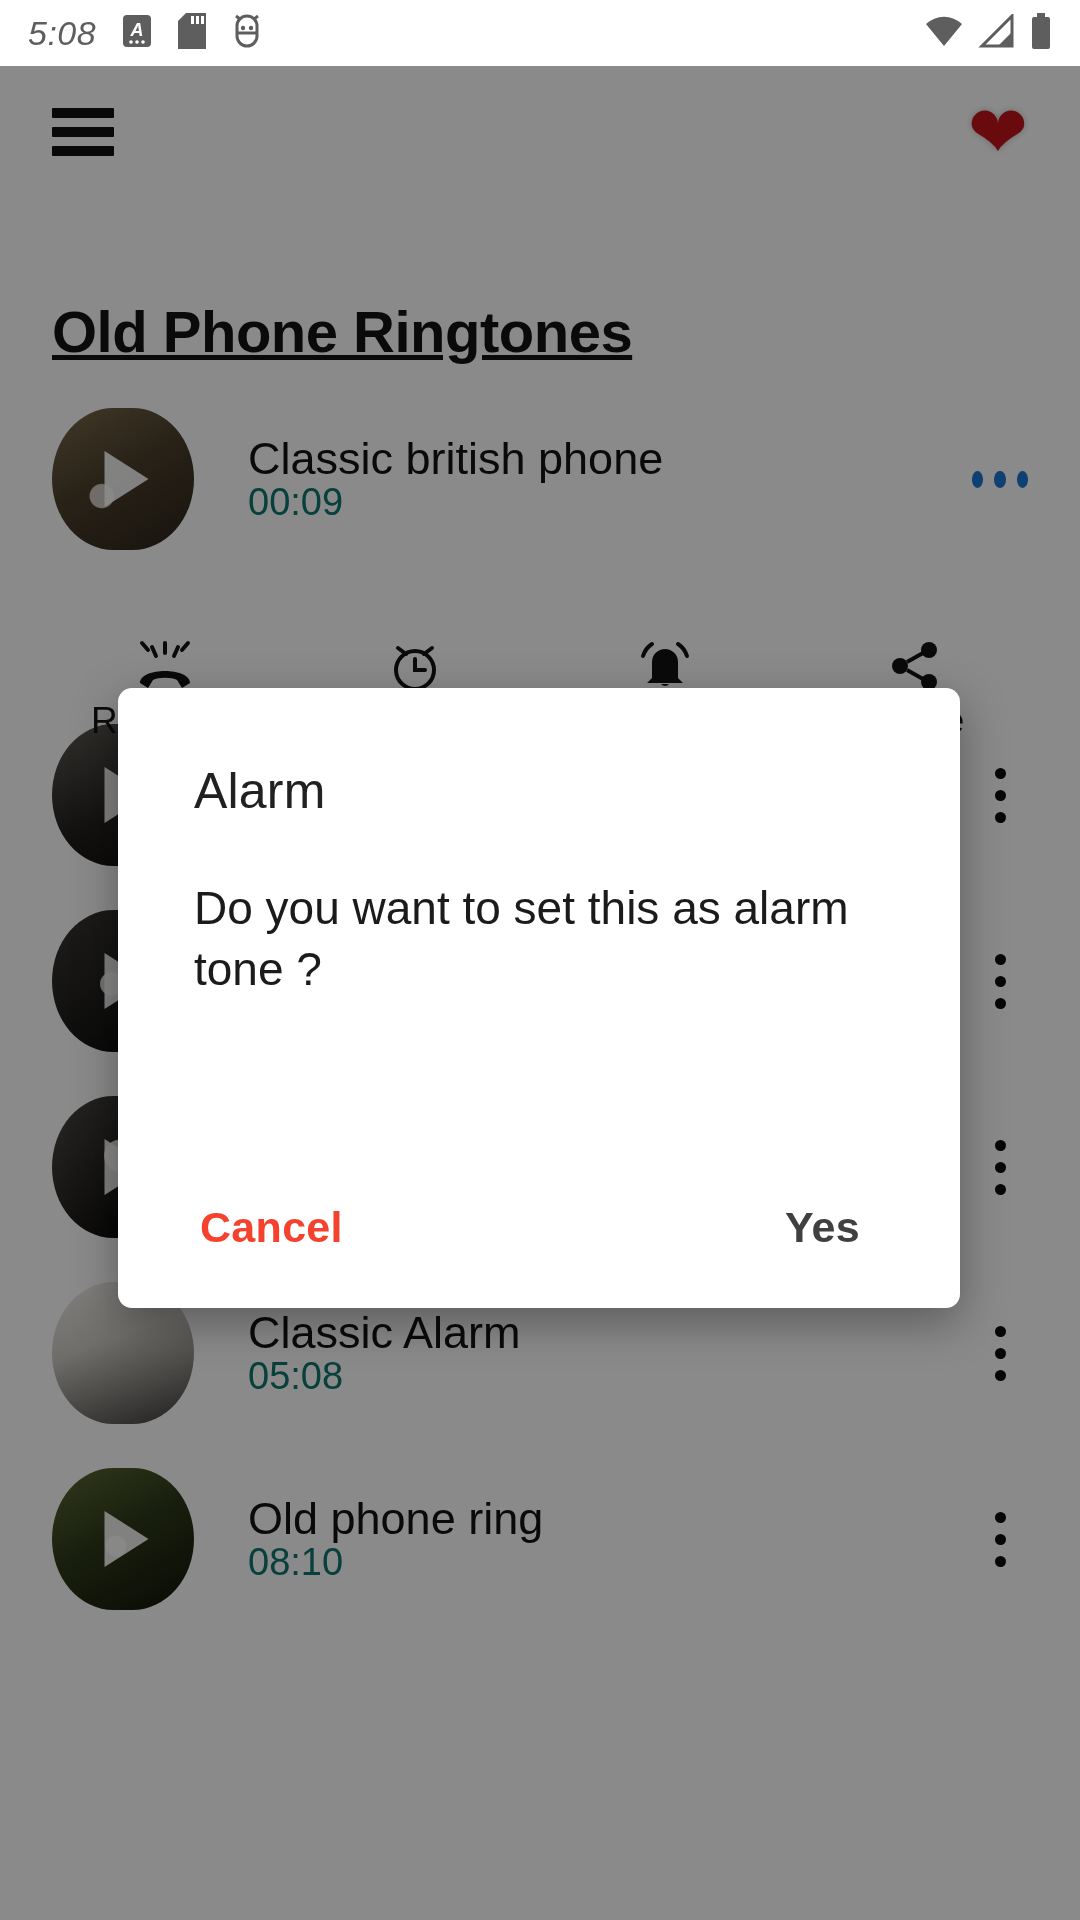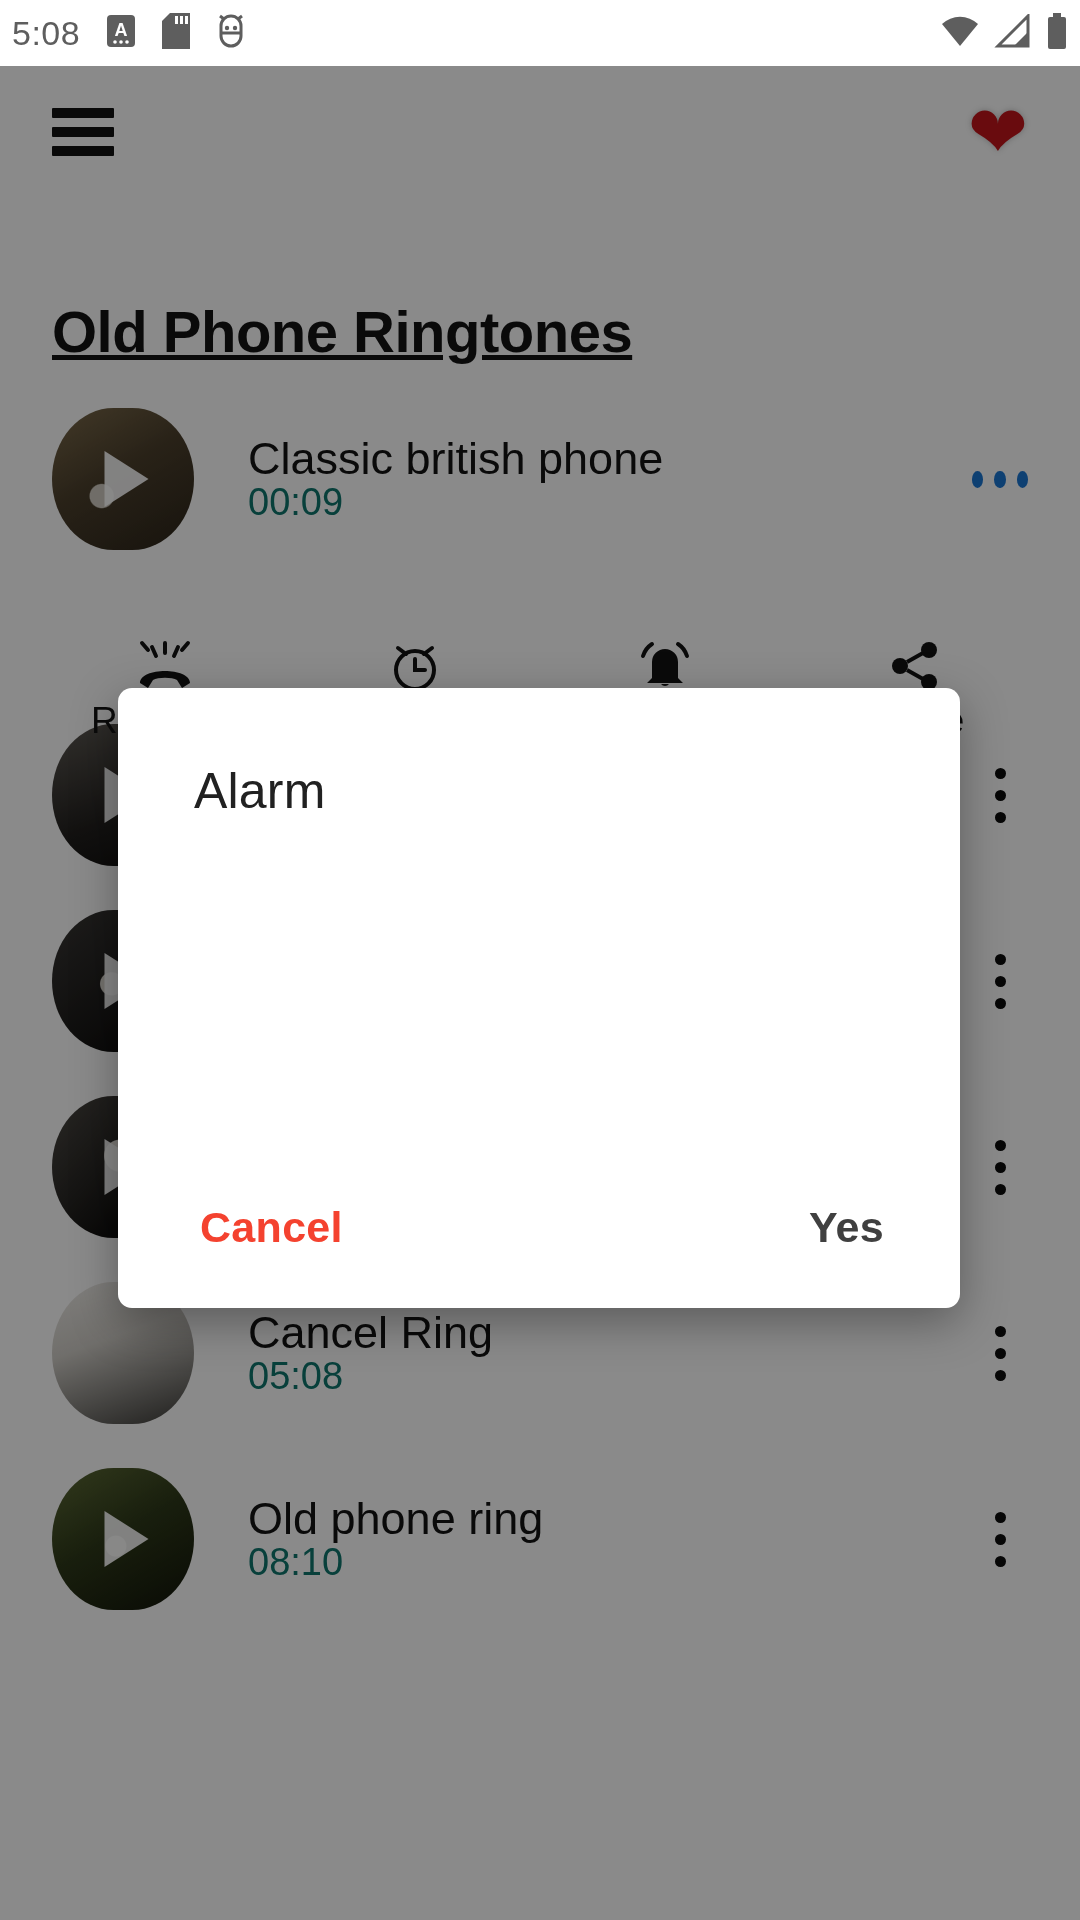--- a/index.html
+++ b/index.html
@@ -22,22 +22,23 @@
 
   
   #status-bar {
     position: absolute;
     top: 0; left: 0;
     width: 1080px;
     height: 66px;
     background: #ffffff;
     display: flex;
     align-items: center;
-    padding: 0 12px;
+    padding: 0 28px;
     z-index: 40;
+    font-style: italic;
   }
   #status-left {
     display: flex;
     align-items: center;
     gap: 26px;
   }
   #status-clock {
     font-size: 34px;
     color: #5e5e5e;
     font-family: "Liberation Sans", sans-serif;
@@ -259,21 +260,21 @@
   #dialog-message {
     font-size: 46px;
     color: #1b1b1b;
     line-height: 1.32;
     padding: 58px 70px 0 76px;
   }
   #dialog-buttons {
     margin-top: auto;
     display: flex;
     align-items: flex-start;
-    padding: 0 70px 42px 76px;
+    padding: 0 94px 42px 76px;
   }
   .dialog-btn {
     font-size: 43px;
     font-weight: bold;
     letter-spacing: 0.3px;
     background: none;
     border: none;
     cursor: pointer;
     padding: 14px 6px;
     font-family: "Liberation Sans", sans-serif;
@@ -415,21 +416,21 @@
           <div class="row-menu">
             <span class="dot"></span>
               <span class="dot"></span>
               <span class="dot"></span>
           </div>
         </div>
 
         <div class="ringtone-row">
           <div class="thumb th-e"></div>
           <div class="row-text">
-            <div class="row-title">Cancel Ring</div>
+            <div class="row-title">Classic Alarm</div>
             <div class="row-duration">05:08</div>
           </div>
           <div class="row-menu">
             <span class="dot"></span>
               <span class="dot"></span>
               <span class="dot"></span>
           </div>
         </div>
 
         <div class="ringtone-row">
@@ -497,19 +498,20 @@
 
       </div>
 
     </div>
   </div>
 
   <div id="scrim"></div>
 
   <div id="dialog">
     <div id="dialog-title">Alarm</div>
+    <div id="dialog-message">Do you want to set this as alarm tone ?</div>
     <div id="dialog-buttons">
       <button class="dialog-btn" id="dialog-cancel">Cancel</button>
       <button class="dialog-btn" id="dialog-yes">Yes</button>
     </div>
   </div>
 
 </div>
 
 </body></html>

